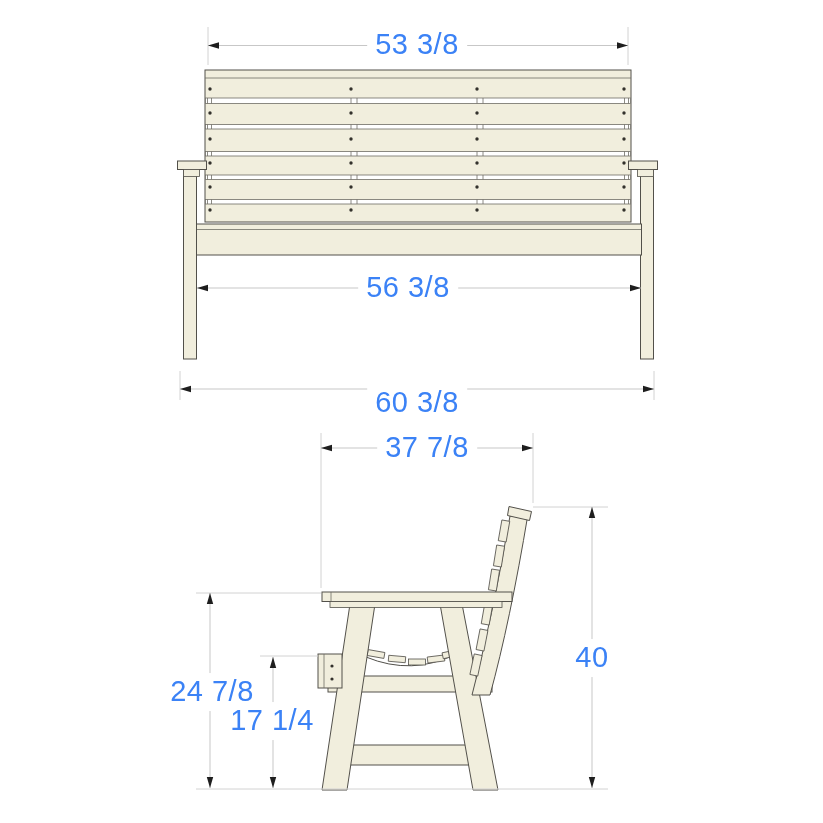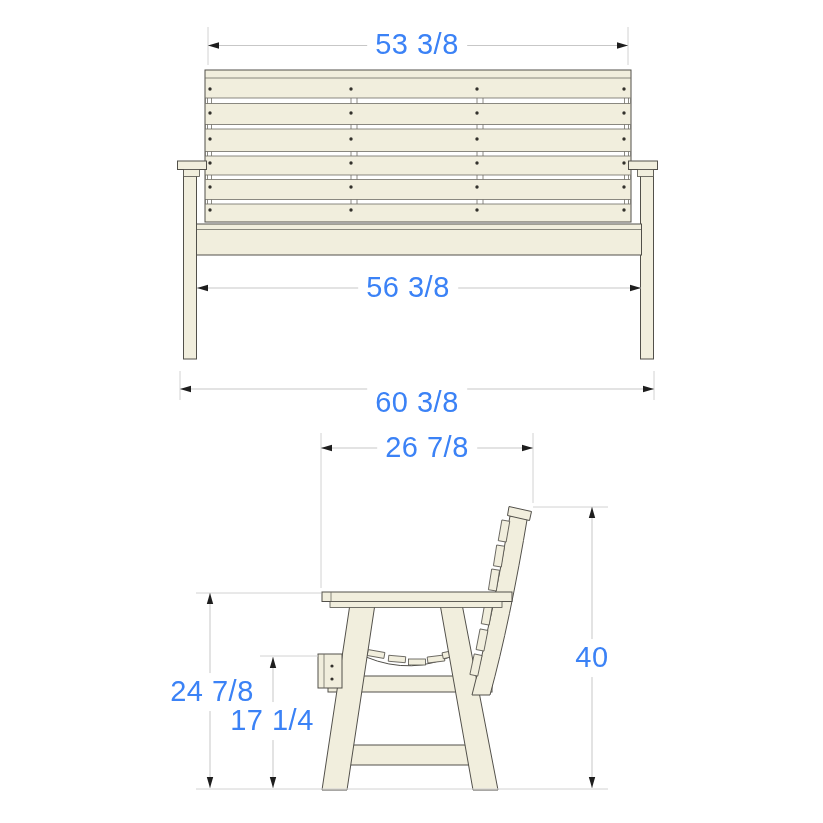--- a/index.html
+++ b/index.html
@@ -187,18 +187,18 @@
 
       <line class="dimline" x1="273" y1="657" x2="273" y2="788"></line>
       <polygon class="arrow" points="273,657 269.8,668 276.2,668"></polygon>
       <polygon class="arrow" points="273,788 269.8,777 276.2,777"></polygon>
     </g>
   </svg>
 
   <div class="dim-label" style="left:417px;top:45px;">53 3/8</div>
   <div class="dim-label" style="left:408px;top:288px;">56 3/8</div>
   <div class="dim-label" style="left:417px;top:403px;">60 3/8</div>
-  <div class="dim-label" style="left:427px;top:448px;">26 7/8</div>
+  <div class="dim-label" style="left:427px;top:448px;">37 7/8</div>
   <div class="dim-label" style="left:592px;top:658px;">40</div>
   <div class="dim-label" style="left:212px;top:692px;text-align:center;">24 7/8</div>
   <div class="dim-label" style="left:272px;top:721px;">17 1/4</div>
 
 </div>
 
 </body></html>

